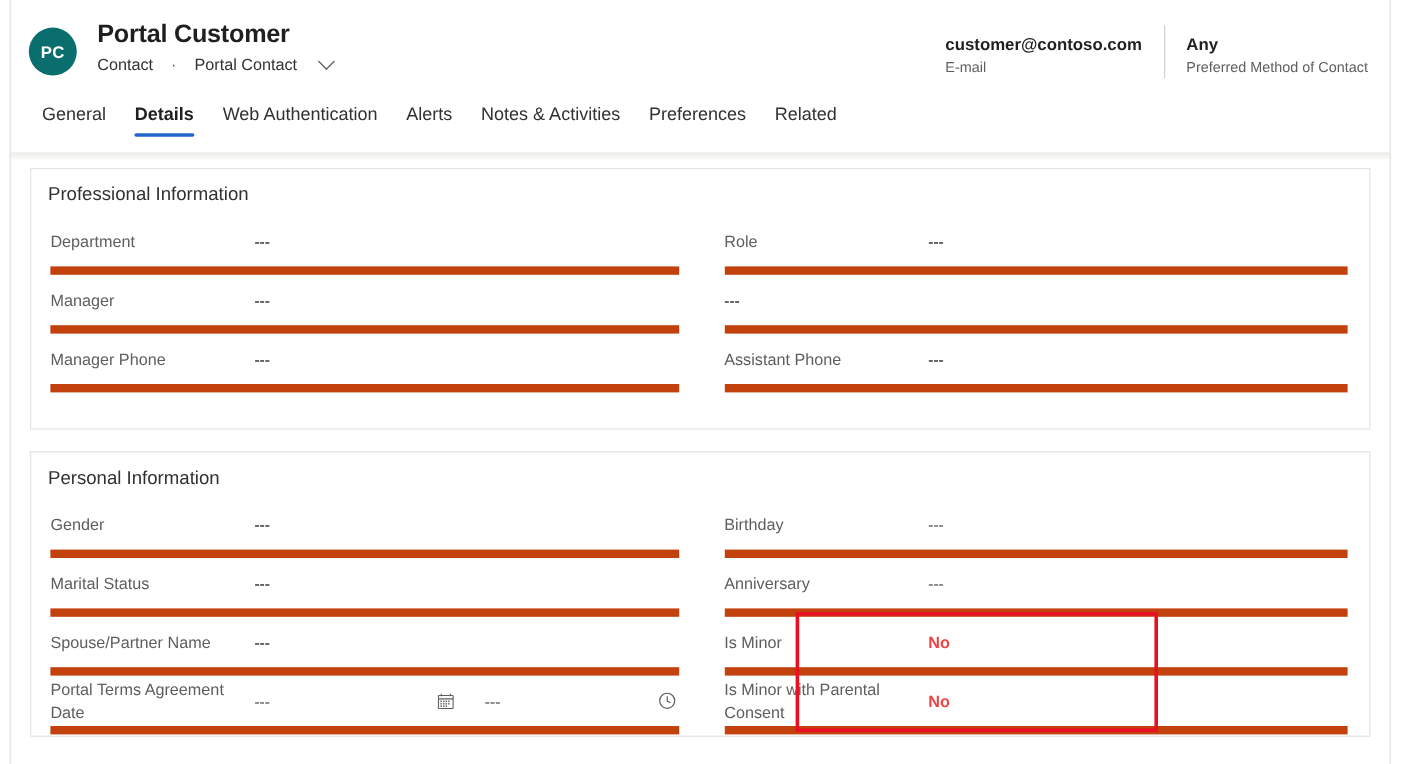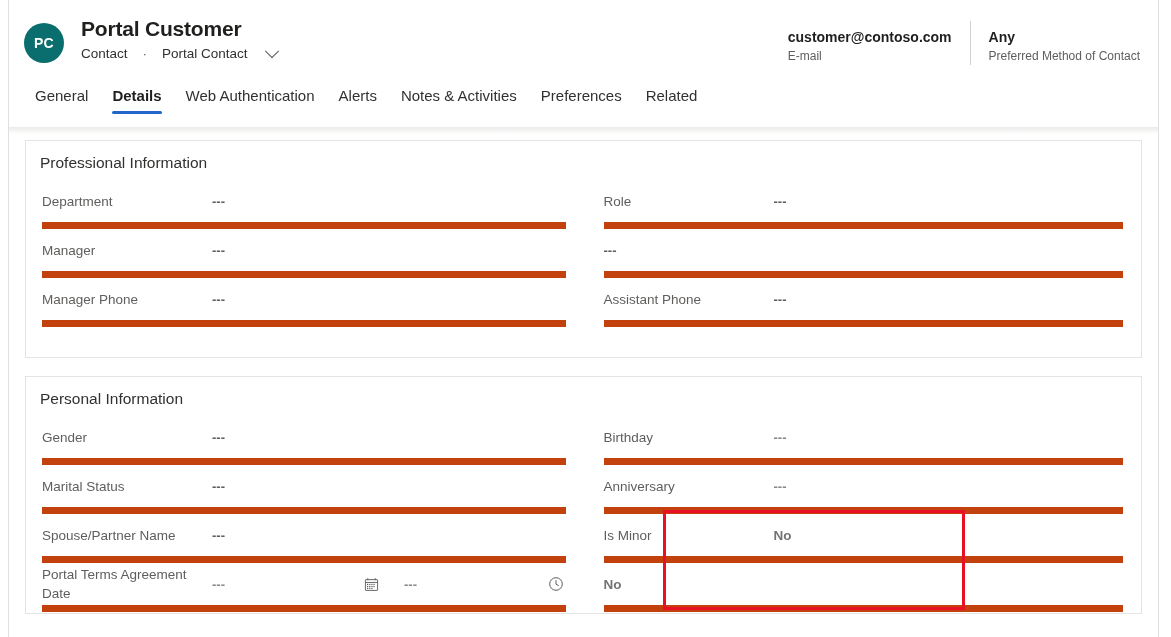--- a/index.html
+++ b/index.html
@@ -243,21 +243,21 @@
     align-items: center;
   }
   .f-value.dim {
     color: #605e5c;
     letter-spacing: 0px;
     font-weight: 700;
     font-size: 13px;
   }
   .f-value.bold {
     font-weight: 700;
-    color: #737373;
+    color: #ef4444;
     font-size: 13.5px;
   }
   .f-value.faint {
     color: #8a8886;
     font-weight: 700;
     font-size: 13px;
   }
 
   .datetime {
     display: flex;
@@ -459,20 +459,21 @@
           </div>
           <div class="field-row">
             <div class="f-label">Anniversary</div>
             <div class="f-value faint">---</div>
           </div>
           <div class="field-row">
             <div class="f-label">Is Minor</div>
             <div class="f-value bold">No</div>
           </div>
           <div class="field-row tall">
+            <div class="f-label">Is Minor with Parental Consent</div>
             <div class="f-value bold">No</div>
           </div>
         </div>
       </div>
       <div class="card-pad-bottom-sm"></div>
     </div>
   </div>
 
   <div class="highlight-box" style="border-color: rgb(232, 17, 35);"></div>
 </div>

